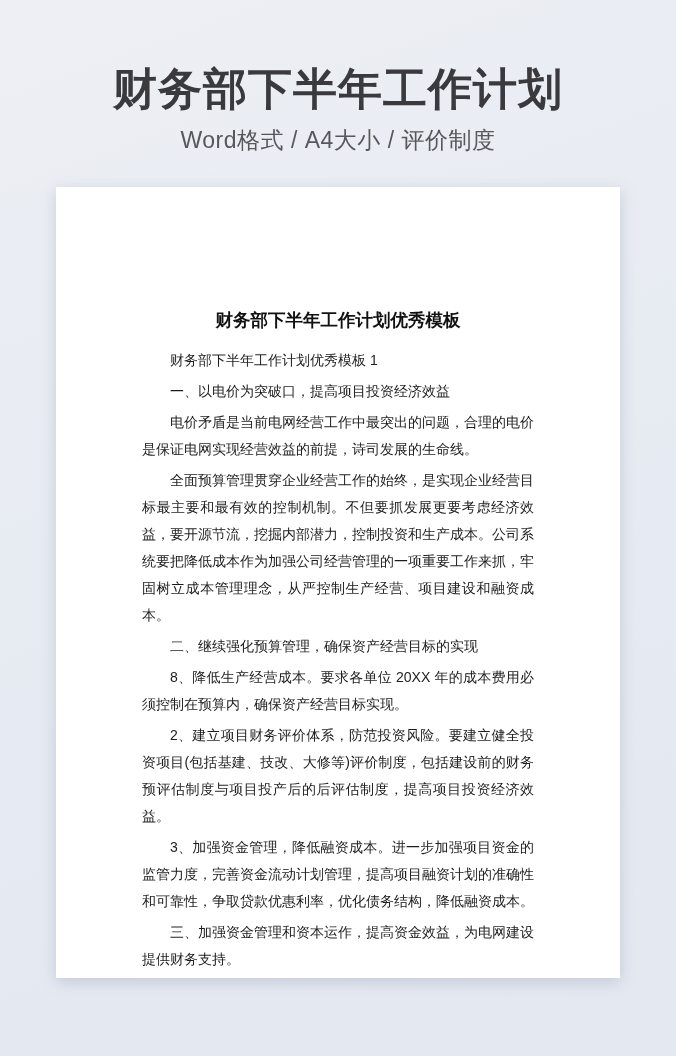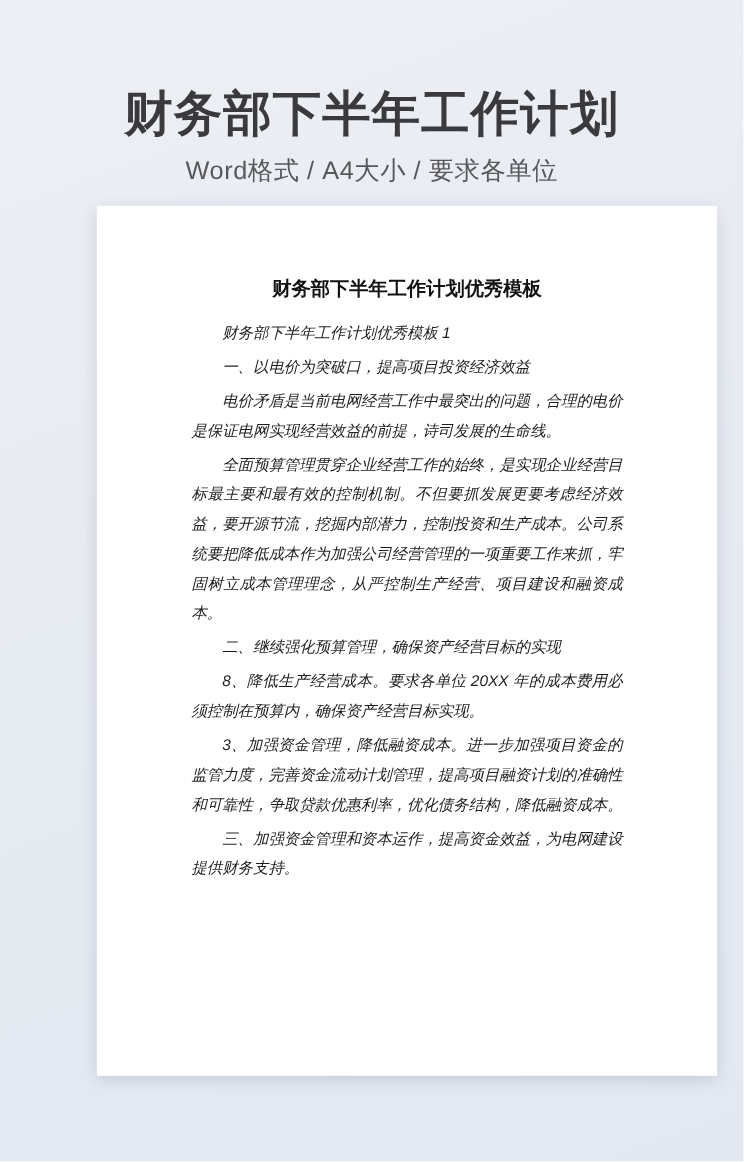--- a/index.html
+++ b/index.html
@@ -8,21 +8,21 @@
     font-family: "Liberation Sans", sans-serif;
     overflow: hidden;
   }
   .page {
     position: relative;
     width: 676px; height: 1056px;
     background: linear-gradient(160deg, #edeff4 0%, #e7ebf2 45%, #e3e8f1 100%);
   }
   .banner {
     position: absolute;
-    top: 15px; left: 0; right: 0;
+    top: 0; left: 0; right: 0;
     text-align: center;
     padding-top: 66px;
   }
   .banner-title {
     font-size: 44px;
     line-height: 1.05;
     font-weight: 800;
     color: #3a3a3e;
     letter-spacing: 1px;
   }
@@ -32,57 +32,56 @@
     font-weight: 500;
     color: #58585c;
     letter-spacing: 0.5px;
   }
   .paper {
     position: absolute;
     left: 56px; top: 187px;
     width: 564px; height: 791px;
     background: #ffffff;
     box-shadow: 0 4px 14px rgba(110, 122, 148, 0.28);
-    padding: 62px 86px 0 86px;
-    margin-left: 32px;
+    padding: 120px 86px 0 86px;
   }
   .doc-title {
     font-size: 17.5px;
     font-weight: 700;
     color: #111111;
     text-align: center;
     line-height: 27px;
     margin-bottom: 13px;
   }
   .doc-para {
     font-size: 14px;
     line-height: 27px;
     color: #1d1d1d;
     text-indent: 2em;
     text-align: justify;
     margin-bottom: 4px;
-    font-style: italic;
   }
 </style>
 </head>
 <body>
 
 <div class="page">
 
   <header class="banner">
     <h1 class="banner-title">财务部下半年工作计划</h1>
-    <p class="banner-subtitle">Word格式 / A4大小 / 要求各单位</p>
+    <p class="banner-subtitle">Word格式 / A4大小 / 评价制度</p>
   </header>
 
   <div class="paper">
     <h2 class="doc-title">财务部下半年工作计划优秀模板</h2>
 
     <p class="doc-para">财务部下半年工作计划优秀模板 1</p>
     <p class="doc-para">一、以电价为突破口，提高项目投资经济效益</p>
     <p class="doc-para">电价矛盾是当前电网经营工作中最突出的问题，合理的电价是保证电网实现经营效益的前提，诗司发展的生命线。</p>
     <p class="doc-para">全面预算管理贯穿企业经营工作的始终，是实现企业经营目标最主要和最有效的控制机制。不但要抓发展更要考虑经济效益，要开源节流，挖掘内部潜力，控制投资和生产成本。公司系统要把降低成本作为加强公司经营管理的一项重要工作来抓，牢固树立成本管理理念，从严控制生产经营、项目建设和融资成本。</p>
     <p class="doc-para">二、继续强化预算管理，确保资产经营目标的实现</p>
     <p class="doc-para">8、降低生产经营成本。要求各单位 20XX 年的成本费用必须控制在预算内，确保资产经营目标实现。</p>
+    <p class="doc-para">2、建立项目财务评价体系，防范投资风险。要建立健全投资项目(包括基建、技改、大修等)评价制度，包括建设前的财务预评估制度与项目投产后的后评估制度，提高项目投资经济效益。</p>
     <p class="doc-para">3、加强资金管理，降低融资成本。进一步加强项目资金的监管力度，完善资金流动计划管理，提高项目融资计划的准确性和可靠性，争取贷款优惠利率，优化债务结构，降低融资成本。</p>
     <p class="doc-para">三、加强资金管理和资本运作，提高资金效益，为电网建设提供财务支持。</p>
   </div>
 
 </div>
 
 </body></html>

